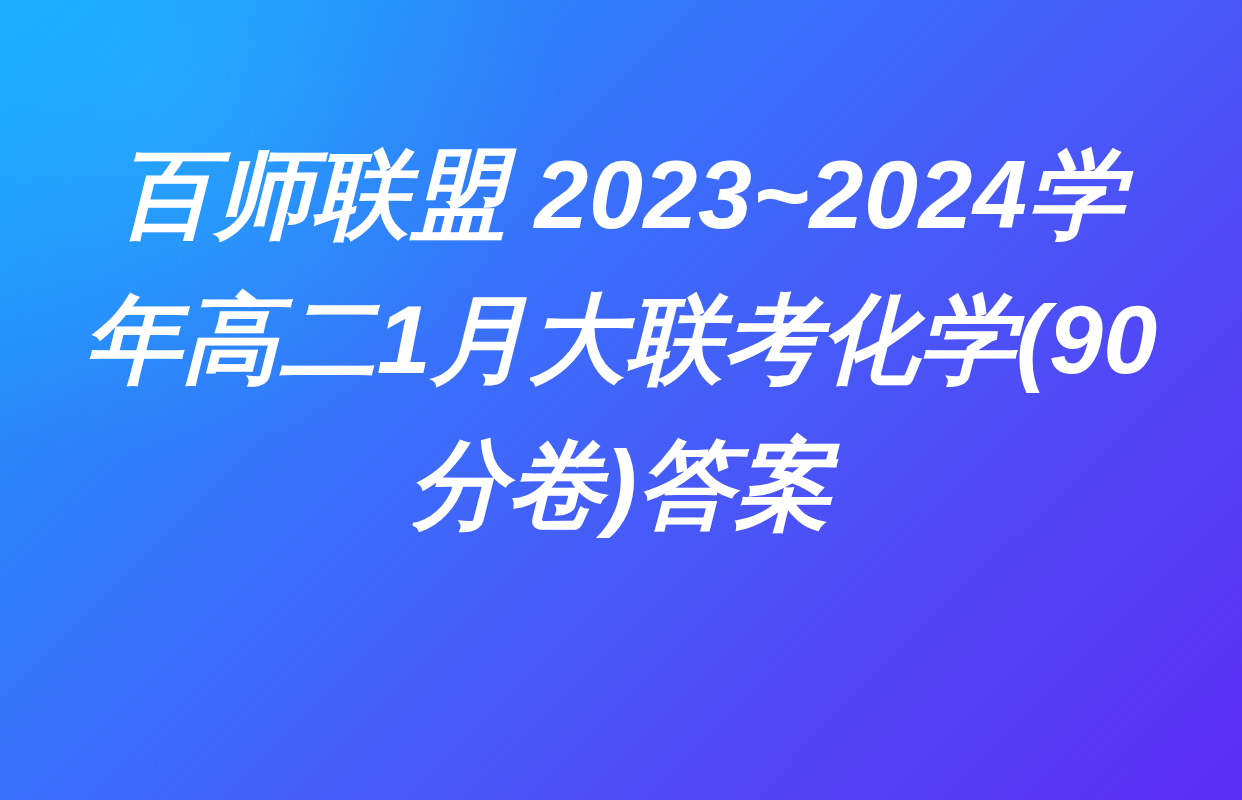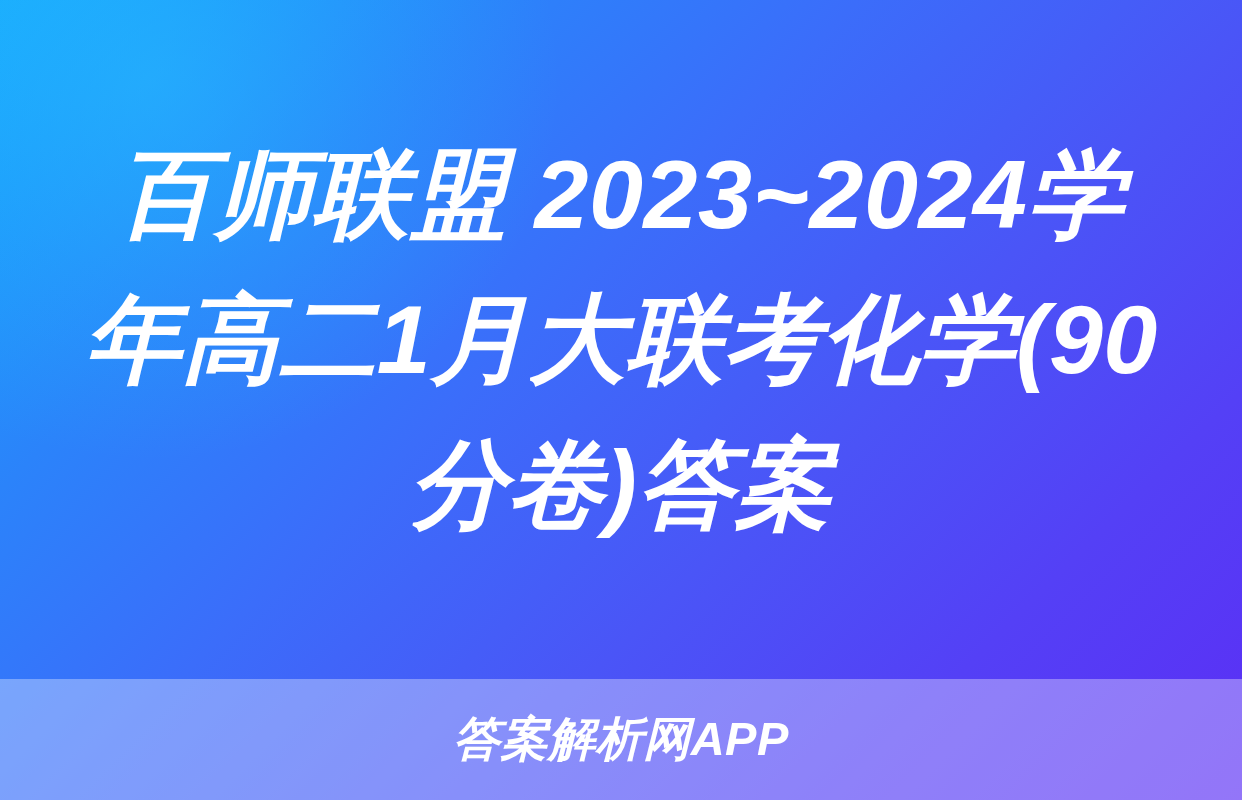--- a/index.html
+++ b/index.html
@@ -107,17 +107,14 @@
 <body>
 
 <div class="poster">
 
   <div class="glow-tl"></div>
 
   <div class="title-wrap">
     <h1 class="title">百师联盟 2023~2024学年高二1月大联考化学(90分卷)答案</h1>
   </div>
 
-  <div class="footer-band">
-    <div class="app-name">答案解析网APP</div>
-  </div>
 
 </div>
 
 </body></html>

